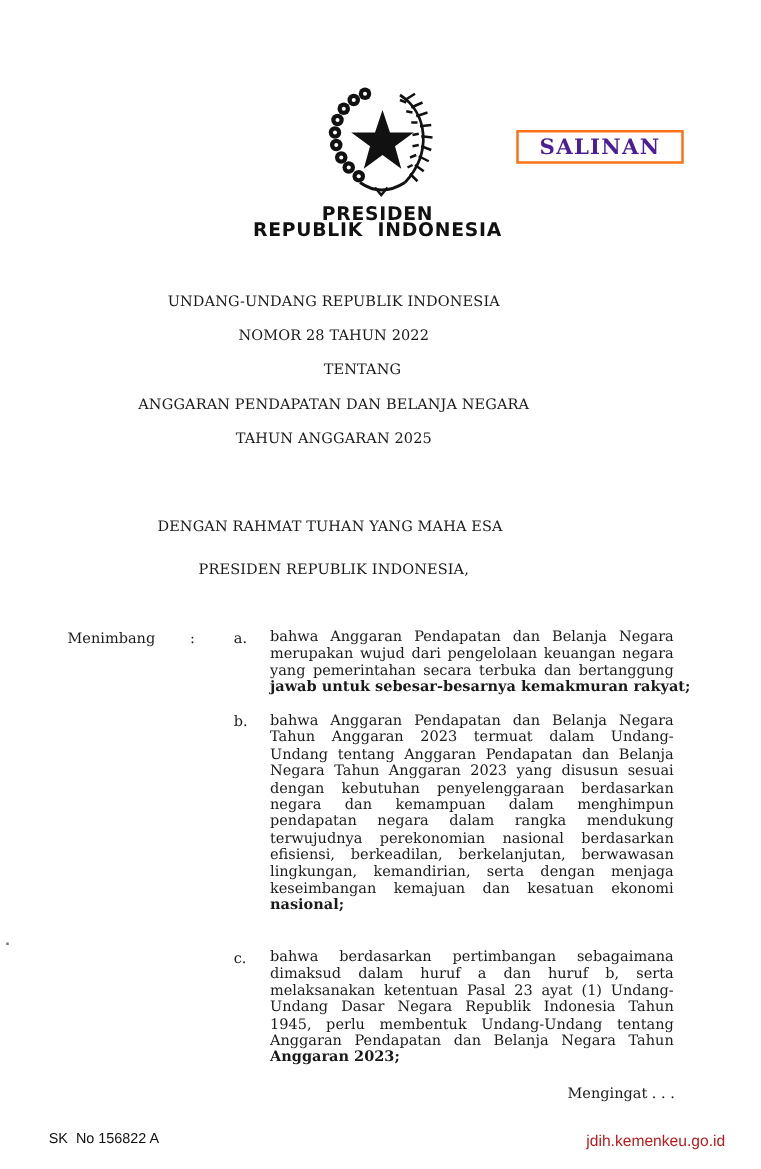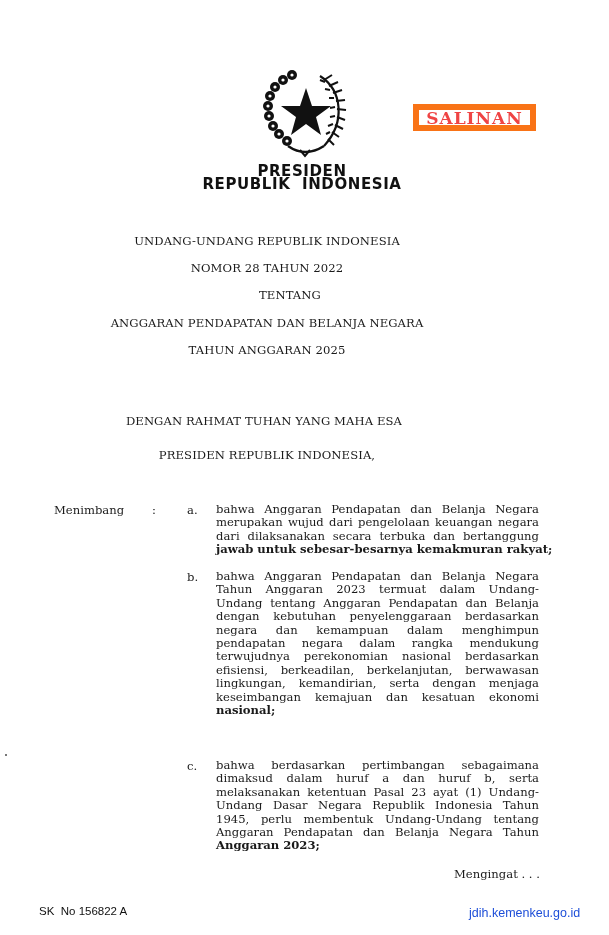--- a/index.html
+++ b/index.html
@@ -33,32 +33,32 @@
     font-size: 15px;
     letter-spacing: 0.6px;
     color: #111;
   }
   .cap1 { top: 162px; }
   .cap2 { top: 175px; }
   .salinan-box {
     position: absolute;
     left: 413px;
     top: 104px;
-    width: 123px;
+    width: 134px;
     height: 27px;
-    border: 6px solid #f97316;
+    border: 2px solid #f97316;
     box-sizing: border-box;
     display: flex;
     align-items: center;
     justify-content: center;
     font-family: "DejaVu Serif", "Liberation Serif", serif;
     font-weight: bold;
     font-size: 17px;
     letter-spacing: 1px;
-    color: #ef4444;
+    color: #4c1d95;
   }
   .center-line {
     position: absolute;
     left: 0;
     width: 534px;
     text-align: center;
     font-size: 11.6px;
     letter-spacing: 0.1px;
     white-space: nowrap;
   }
@@ -129,21 +129,21 @@
     font-family: "Liberation Sans", "DejaVu Sans", sans-serif;
     font-size: 11.5px;
     color: #111;
   }
   .jdih-link {
     position: absolute;
     left: 469px;
     top: 906px;
     font-family: "Liberation Sans", "DejaVu Sans", sans-serif;
     font-size: 12.5px;
-    color: #1d4ed8;
+    color: #b91c1c;
     text-decoration: none;
   }
   .speck {
     position: absolute;
     left: 5px;
     top: 754px;
     width: 2px;
     height: 2px;
     background: #777;
   }
@@ -218,31 +218,32 @@
 <div class="center-line l7">PRESIDEN REPUBLIK INDONESIA,</div>
 
 <div class="menimbang-label">Menimbang</div>
 <div class="menimbang-colon">:</div>
 
 <div class="item item-a">
   <span class="item-letter">a.</span>
   <div class="item-text">
     <span class="ln">bahwa Anggaran Pendapatan dan Belanja Negara</span>
     <span class="ln">merupakan wujud dari pengelolaan keuangan negara</span>
-    <span class="ln">dari dilaksanakan secara terbuka dan bertanggung</span>
+    <span class="ln">yang pemerintahan secara terbuka dan bertanggung</span>
     <span class="ln last">jawab untuk sebesar-besarnya kemakmuran rakyat;</span>
   </div>
 </div>
 
 <div class="item item-b">
   <span class="item-letter">b.</span>
   <div class="item-text">
     <span class="ln">bahwa Anggaran Pendapatan dan Belanja Negara</span>
     <span class="ln">Tahun Anggaran 2023 termuat dalam Undang-</span>
     <span class="ln">Undang tentang Anggaran Pendapatan dan Belanja</span>
+    <span class="ln">Negara Tahun Anggaran 2023 yang disusun sesuai</span>
     <span class="ln">dengan kebutuhan penyelenggaraan berdasarkan</span>
     <span class="ln">negara dan kemampuan dalam menghimpun</span>
     <span class="ln">pendapatan negara dalam rangka mendukung</span>
     <span class="ln">terwujudnya perekonomian nasional berdasarkan</span>
     <span class="ln">efisiensi, berkeadilan, berkelanjutan, berwawasan</span>
     <span class="ln">lingkungan, kemandirian, serta dengan menjaga</span>
     <span class="ln">keseimbangan kemajuan dan kesatuan ekonomi</span>
     <span class="ln last">nasional;</span>
   </div>
 </div>

